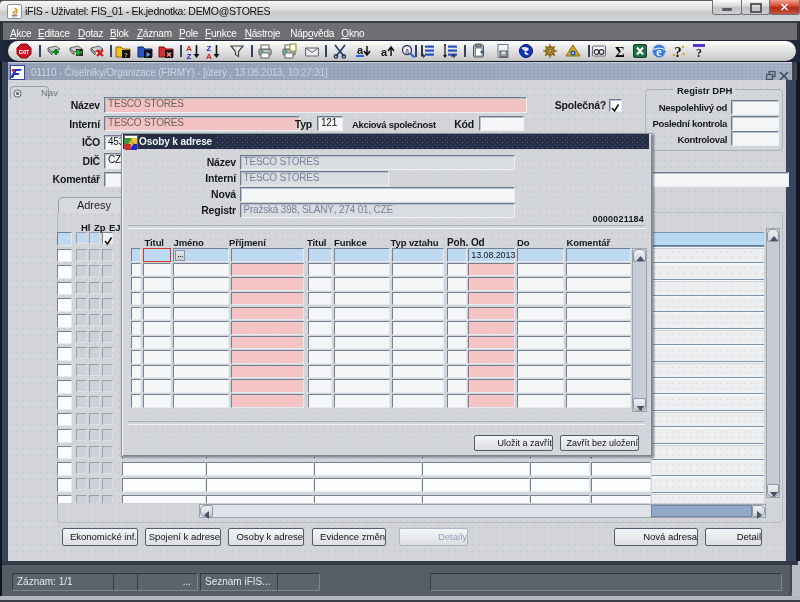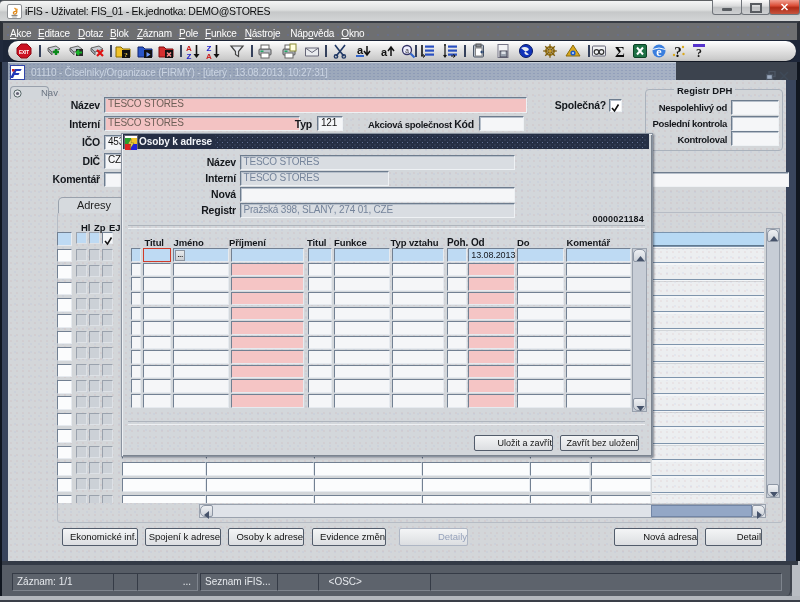--- a/index.html
+++ b/index.html
@@ -215,21 +215,21 @@
           <circle cx="3" cy="12" r="1.2" fill="#d9a81e"></circle>
           <circle cx="12.5" cy="11" r="1.2" fill="#d9a81e"></circle>
           <circle cx="12" cy="4" r="1.2" fill="#d9a81e"></circle>
         </svg></div>
 <div class="abs" style="left:688px;top:3px;width:16px;height:16px;"><svg width="16" height="16" viewBox="0 0 16 16">
           <rect x="2" y="1" width="12" height="3" fill="#5533cc"></rect>
           <text x="8" y="14" font-size="12" font-weight="bold" fill="#1a1a1a" text-anchor="middle" font-family="Liberation Serif">?</text>
         </svg></div>
 </div>
 
-<div class="abs" style="left:8px;top:62px;width:668px;height:18px;background-color:#9dabc0;border-top:1px solid #c8d0da;background-image:radial-gradient(rgba(70,90,150,.18) 0.8px,transparent 1px),linear-gradient(90deg,#96a2b4,#9eaabd 60%,#a6b1c4);background-size:4px 3px,100% 100%;">
+<div class="abs" style="left:8px;top:62px;width:784px;height:18px;background-color:#9dabc0;border-top:1px solid #c8d0da;background-image:radial-gradient(rgba(70,90,150,.18) 0.8px,transparent 1px),linear-gradient(90deg,#96a2b4,#9eaabd 60%,#a6b1c4);background-size:4px 3px,100% 100%;">
 <div class="abs" style="left:2px;top:2px;width:13px;height:13px;background:#fff;border:1px solid #3346a8;">
 <svg width="13" height="13" viewBox="0 0 13 13">
           <path d="M4 2 h7 l-1 2 h-4 l-.6 2 h4 l-.8 2 h-4 l-1 3 h-3 z" fill="#2238b8" transform="skewX(-8)"></path>
           <rect x="1" y="2" width="2.5" height="2.5" fill="#cc2222"></rect>
         </svg>
 </div>
 <div class="abs" style="left:23px;top:3.5px;font-size:10px;letter-spacing:-0.2px;color:#c9d3e2;white-space:nowrap;">01110 - Číselníky/Organizace (FIRMY) - [úterý , 13.08.2013, 10:27:31]</div>
 <div class="abs" style="left:758px;top:4px;width:10px;height:9px;">
  <svg width="10" height="10">
           <rect x="3" y="0.5" width="6" height="5" fill="none" stroke="#4c5664" stroke-width="1.4"></rect>
@@ -261,21 +261,21 @@
         <path d="M2 5 l2.5 3 4-6.5" stroke="#111" stroke-width="1.6" fill="none"></path>
       </svg></div>
 <div class="lbl abs" style="left:-120px;top:117.5px;width:220px;text-align:right;font-size:10.5px;letter-spacing:-0.2px;">Interní</div>
 <div class="abs fld" style="left:104px;top:115.8px;width:194px;height:13.5px;background:#f3c3c3;overflow:hidden;">
       <div style="padding-left:3px;color:#6e6058;font-size:10px;font-weight:normal;line-height:12.5px;white-space:nowrap;letter-spacing:-0.2px;">TESCO STORES</div>
     </div>
 <div class="lbl abs" style="left:92px;top:117.5px;width:220px;text-align:right;font-size:10.5px;letter-spacing:-0.2px;">Typ</div>
 <div class="abs fld" style="left:317px;top:115.8px;width:24px;height:13.5px;background:#f5f6f8;overflow:hidden;">
       <div style="padding-left:3px;color:#111;font-size:10px;font-weight:normal;line-height:12.5px;white-space:nowrap;letter-spacing:-0.2px;">121</div>
     </div>
-<div class="lbl abs" style="left:352px;top:118px;font-size:9.5px;letter-spacing:-0.3px;margin-left:16px;">Akciová společnost</div>
+<div class="lbl abs" style="left:352px;top:118px;font-size:9.5px;letter-spacing:-0.3px;">Akciová společnost</div>
 <div class="lbl abs" style="left:254px;top:117.5px;width:220px;text-align:right;font-size:10.5px;letter-spacing:-0.2px;">Kód</div>
 <div class="abs fld" style="left:479px;top:115.8px;width:43px;height:13.5px;background:#f5f6f8;overflow:hidden;"></div>
 <div class="lbl abs" style="left:-120px;top:136px;width:220px;text-align:right;font-size:10.5px;letter-spacing:-0.2px;">IČO</div>
 <div class="abs fld" style="left:104px;top:134.5px;width:100px;height:13.5px;background:#f5f6f8;overflow:hidden;">
       <div style="padding-left:3px;color:#111;font-size:10px;font-weight:normal;line-height:12.5px;white-space:nowrap;letter-spacing:-0.2px;">45308314</div>
     </div>
 <div class="lbl abs" style="left:-120px;top:154.5px;width:220px;text-align:right;font-size:10.5px;letter-spacing:-0.2px;">DIČ</div>
 <div class="abs fld" style="left:104px;top:153px;width:100px;height:13.5px;background:#f5f6f8;overflow:hidden;">
       <div style="padding-left:3px;color:#111;font-size:10px;font-weight:normal;line-height:12.5px;white-space:nowrap;letter-spacing:-0.2px;">CZ45308314</div>
     </div>
@@ -553,23 +553,20 @@
         <span style="position:absolute;left:4px;top:2px;font-size:10px;color:#e6e9ed;white-space:nowrap;">Záznam: 1/1</span>
       </div>
 <div class="abs" style="left:113px;top:0;width:24px;height:16px;border-style:solid;border-width:1px;border-color:#353b46 #7e848d #7e848d #353b46;background:#5d636c;"></div>
 <div class="abs" style="left:137px;top:0;width:59px;height:16px;border-style:solid;border-width:1px;border-color:#353b46 #7e848d #7e848d #353b46;background:#5d636c;">
         <span style="position:absolute;right:6px;top:2px;font-size:10px;color:#e6e9ed;white-space:nowrap;">...</span>
       </div>
 <div class="abs" style="left:200px;top:0;width:77px;height:16px;border-style:solid;border-width:1px;border-color:#353b46 #7e848d #7e848d #353b46;background:#5d636c;">
         <span style="position:absolute;left:4px;top:2px;font-size:10px;color:#e6e9ed;white-space:nowrap;">Seznam iFIS...</span>
       </div>
 <div class="abs" style="left:277px;top:0;width:41px;height:16px;border-style:solid;border-width:1px;border-color:#353b46 #7e848d #7e848d #353b46;background:#5d636c;"></div>
-<div class="abs" style="left:318px;top:0;width:112px;height:16px;border-style:solid;border-width:1px;border-color:#353b46 #7e848d #7e848d #353b46;background:#5d636c;">
-        <span style="position:absolute;left:4px;top:2px;font-size:10px;color:#e6e9ed;white-space:nowrap;">&nbsp;&nbsp;&lt;OSC&gt;</span>
-      </div>
 <div class="abs" style="left:430px;top:0;width:350px;height:16px;border-style:solid;border-width:1px;border-color:#353b46 #7e848d #7e848d #353b46;background:#5d636c;"></div>
 </div>
 <div class="abs" style="left:121px;top:133px;width:530px;height:322px;background:#d3d7db;border:1px solid #8a93a0;box-shadow:inset 1px 1px 0 #eef0f3, inset -1px -1px 0 #7b848f, 1px 1px 2px rgba(20,26,40,.5);"></div>
 <div class="abs speck" style="left:123px;top:134px;width:526px;height:319px;background-color:#d3d7db;"></div>
 <div class="abs" style="left:123px;top:134px;width:526px;height:14.5px;background:#252e44;">
 <div class="abs" style="left:92px;top:1px;right:2px;height:12.5px;background-image:radial-gradient(rgba(145,165,210,.55) 0.8px,transparent 1px),radial-gradient(rgba(145,165,210,.4) 0.8px,transparent 1px);background-size:5px 5px,5px 5px;background-position:0 0,2.5px 2.5px;"></div>
 <div class="abs" style="left:1px;top:1px;width:12px;height:12px;background:#fff;border:1px solid #667;"><svg width="12" height="12">
           <rect x="0" y="0" width="6" height="6" fill="#2aa02a"></rect>
           <rect x="6" y="0" width="6" height="6" fill="#f0c22a"></rect>
           <rect x="0" y="6" width="6" height="6" fill="#d22"></rect>

